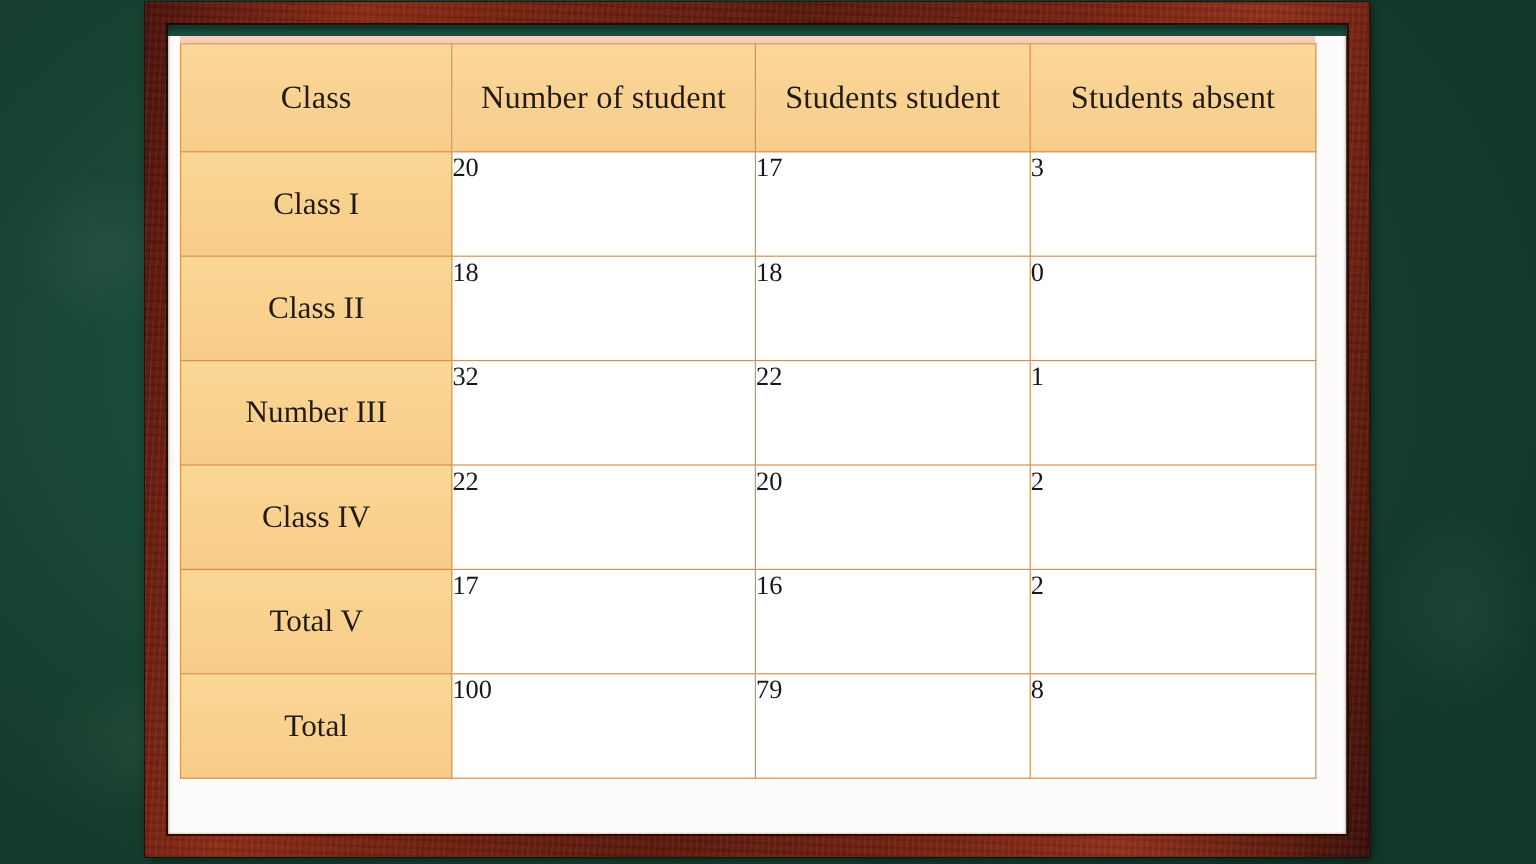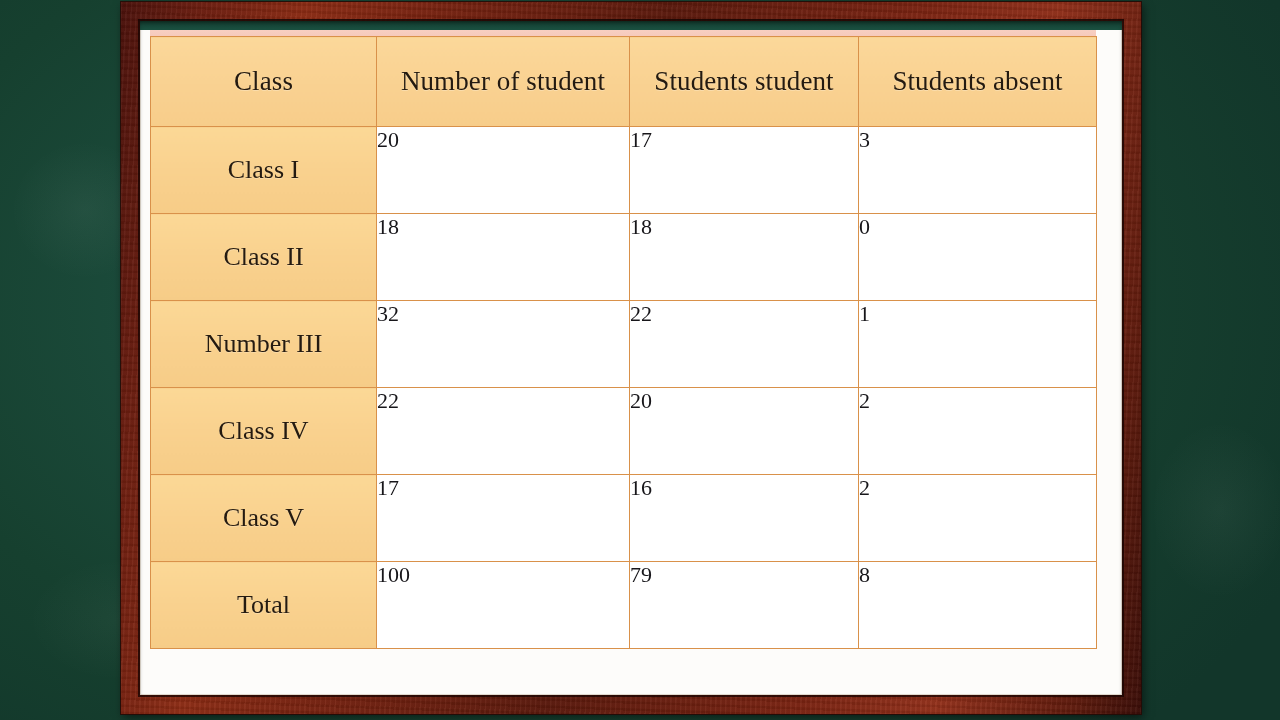--- a/index.html
+++ b/index.html
@@ -240,21 +240,21 @@
               <td class="num-cell">22</td>
               <td class="num-cell">1</td>
             </tr>
             <tr>
               <td class="class-cell">Class IV</td>
               <td class="num-cell">22</td>
               <td class="num-cell">20</td>
               <td class="num-cell">2</td>
             </tr>
             <tr>
-              <td class="class-cell">Class V</td>
+              <td class="class-cell">Total V</td>
               <td class="num-cell">17</td>
               <td class="num-cell">16</td>
               <td class="num-cell">2</td>
             </tr>
             <tr>
               <td class="class-cell">Total</td>
               <td class="num-cell">100</td>
               <td class="num-cell">79</td>
               <td class="num-cell">8</td>
             </tr>

